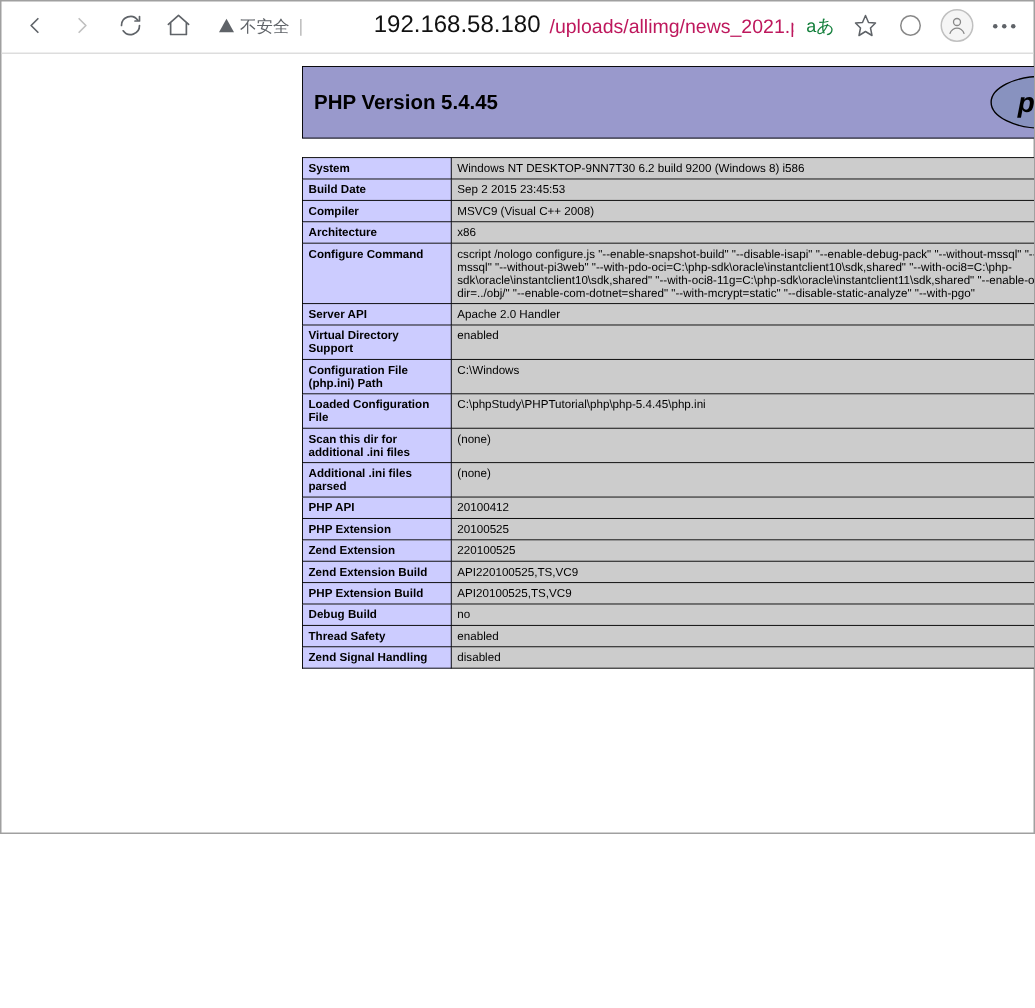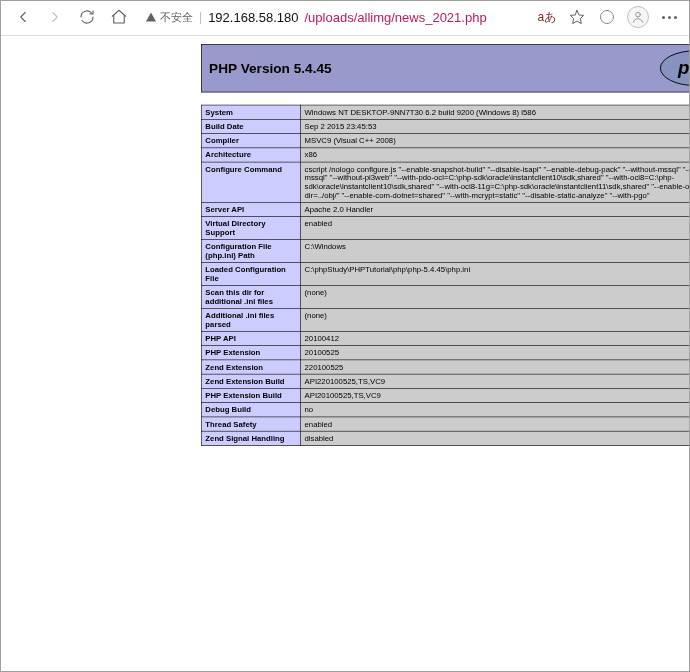--- a/index.html
+++ b/index.html
@@ -1,26 +1,26 @@
 <!DOCTYPE html>
 <html><head>
 <meta charset="utf-8">
 <style>
   html, body { margin:0; padding:0; font-family:"Segoe UI",Tahoma,Arial,sans-serif; background:#fff; }
-  .window { width:690px; height:672px; position:relative; overflow:hidden; border:1px solid #a0a0a0; box-sizing:border-box; }
+  .window { width:690px; height:556px; position:relative; overflow:hidden; border:1px solid #a0a0a0; box-sizing:border-box; }
 
   
   .chrome { display:flex; align-items:center; gap:8px; padding:4px 10px 6px 10px; border-bottom:1px solid #ddd; font-family:sans-serif; }
   .chrome .nav-btn { width:24px; height:24px; display:flex; align-items:center; justify-content:center; border-radius:4px; color:#5f6368; font-size:16px; }
   .chrome .nav-btn svg { width:18px; height:18px; stroke:#5f6368; fill:none; stroke-width:1.5; stroke-linecap:round; stroke-linejoin:round;}
   .addr { flex:1; display:flex; align-items:center; gap:6px; padding:2px 6px; border-radius:4px; font-size:12px; color:#333; overflow:hidden; white-space:nowrap; }
   .addr .sec { color:#5f6368; font-size:11px; display:flex; align-items:center; gap:3px;}
   .addr .sec svg { width:12px; height:12px; fill:#5f6368;}
   .addr .sep { color:#bbb; }
-  .addr .host { color:#111; font-size:13px; }
+  .addr .host { color:#111; font-size:16px;margin-left:41px; }
   .addr .path { color:#be185d; font-size:13px; }
   .chrome .right-icons { display:flex; align-items:center; gap:10px; color:#5f6368; }
   .chrome .right-icons .ico { width:20px; height:20px; display:flex; align-items:center; justify-content:center; }
   .chrome .right-icons svg { width:16px; height:16px; stroke:#5f6368; fill:none; stroke-width:1.5; stroke-linecap:round; stroke-linejoin:round;}
   .chrome .avatar-circ { width:22px; height:22px; border-radius:50%; border:1px solid #c0c0c0; display:flex; align-items:center; justify-content:center; background:#f5f5f5;}
   .chrome .avatar-circ svg { stroke:#888; width:14px; height:14px;}
   .chrome .dot-circ { width:14px; height:14px; border:1.5px solid #888; border-radius:50%; box-sizing:border-box;}
   .chrome .more-dots { display:flex; gap:3px;}
   .chrome .more-dots span { width:3px; height:3px; border-radius:50%; background:#5f6368; display:block;}
   .chrome svg.disabled { stroke:#c0c0c0 !important;}
@@ -89,21 +89,21 @@
             <circle cx="12" cy="17" r="0.8" fill="#5f6368"></circle>
           </svg>
         <span>不安全</span>
       </span>
       <span class="sep">|</span>
       <span class="host">192.168.58.180</span>
         <span class="path">/uploads/allimg/news_2021.php</span>
     </div>
 
     <div class="right-icons">
-      <span class="ico" style="font-size:12px;color:#7f1d1d;">aあ</span>
+      <span class="ico" style="font-size:12px;color:#15803d;">aあ</span>
       <span class="ico">
         <svg viewBox="0 0 24 24">
             <polygon points="12 2 15 9 22 9.5 17 14.5 18.5 22 12 18 5.5 22 7 14.5 2 9.5 9 9"></polygon>
           </svg>
       </span>
       <span class="ico">
         <span class="dot-circ"></span>
       </span>
       <span class="ico avatar-circ">
         <svg viewBox="0 0 24 24">

